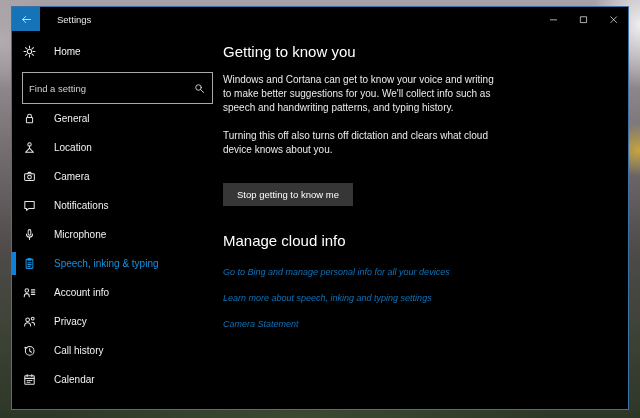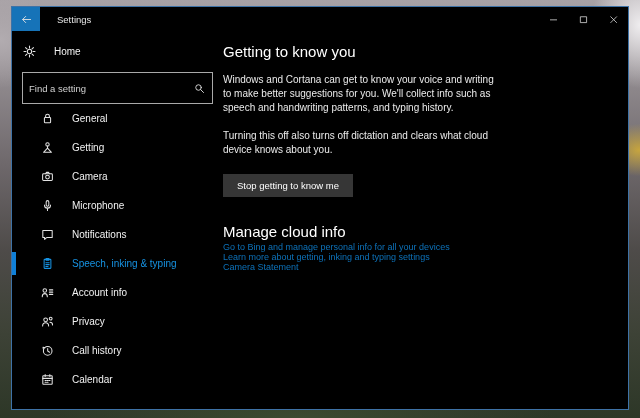--- a/index.html
+++ b/index.html
@@ -42,39 +42,39 @@
     display:flex; align-items:center;
   }
   .searchbox input {
     flex:1; background:transparent; border:none; outline:none; color:#e8e8e8;
     font-size:9.5px; padding:0 6px; font-family:"Liberation Sans", sans-serif;
   }
   .searchbox input::placeholder { color:#d2d2d2; opacity:1; }
   .searchbox .icon { padding-right:6px; cursor:pointer; }
   .section-label { margin:13px 0 4px 10px; color:#b9b5b9; font-size:10px; line-height:13px; }
   .nav-item {
-    height:29px; display:flex; align-items:center; padding-left:28px;
+    height:29px; display:flex; align-items:center; padding-left:10px;
     position:relative; cursor:pointer;
   }
   .nav-item .label { color:#f2f2f2; font-size:10px; margin-left:17px; white-space:nowrap; }
   .nav-item.selected::before {
     content:""; position:absolute; left:0; top:3px; bottom:3px; width:3.5px; background:#1080d8;
   }
   .nav-item.selected .label { color:#1692e2; }
   .nav-item.selected .icon svg * { stroke:#1692e2; }
   
   .content h1 { color:#fff; font-size:15px; font-weight:300; margin-top:11px; line-height:20px; }
   .content h1.second { margin-top:25px; }
   .content p { color:#ebebeb; font-size:10px; line-height:14px; width:272px; margin-top:11px; }
   .content p.p2 { margin-top:14px; }
   .action-btn {
-    margin-top:17px; display:inline-block; background:#363636; color:#fff; border:none;
+    margin-top:26px; display:inline-block; background:#363636; color:#fff; border:none;
     font-size:9.5px; padding:6px 14px; font-family:"Liberation Sans", sans-serif; cursor:pointer;
   }
-  .link { display:block; color:#0d72ba; font-size:9px; text-decoration:none; cursor:pointer; width:fit-content; }
+  .link { display:block; color:#0d72ba; font-size:9px; margin-top:16px; text-decoration:none; cursor:pointer; width:fit-content;font-style:italic; }
 </style>
 </head>
 <body>
 
 <div class="stage">
   <div class="window">
 
     <div class="titlebar">
       <div class="back-btn">
         <span class="icon">
@@ -143,51 +143,51 @@
           <span class="label">General</span>
         </div>
 
         <div class="nav-item">
           <span class="icon">
             <svg width="15" height="15" viewBox="0 0 16 16">
                 <circle cx="8" cy="4.7" r="1.8"></circle>
                 <path d="M8 6.5v2.1M8 8.6l-4.2 4.5h8.4L8 8.6z"></path>
               </svg>
           </span>
-          <span class="label">Getting</span>
+          <span class="label">Location</span>
         </div>
 
         <div class="nav-item">
           <span class="icon">
             <svg width="15" height="15" viewBox="0 0 16 16">
                 <rect x="2.8" y="5" width="10.4" height="7.2" rx="1"></rect>
                 <circle cx="8" cy="8.6" r="2"></circle>
                 <path d="M6 5l.9-1.4h2.2L10 5"></path>
               </svg>
           </span>
           <span class="label">Camera</span>
         </div>
 
         <div class="nav-item">
           <span class="icon">
             <svg width="15" height="15" viewBox="0 0 16 16">
+                <path d="M3 3.8h10v7.4H7.2L5 13.3v-2.1H3z"></path>
+              </svg>
+          </span>
+          <span class="label">Notifications</span>
+        </div>
+
+        <div class="nav-item">
+          <span class="icon">
+            <svg width="15" height="15" viewBox="0 0 16 16">
                 <rect x="6.6" y="2.8" width="2.8" height="6" rx="1.4"></rect>
                 <path d="M4.8 7.6a3.2 3.2 0 0 0 6.4 0M8 10.8v2.4"></path>
               </svg>
           </span>
           <span class="label">Microphone</span>
-        </div>
-
-        <div class="nav-item">
-          <span class="icon">
-            <svg width="15" height="15" viewBox="0 0 16 16">
-                <path d="M3 3.8h10v7.4H7.2L5 13.3v-2.1H3z"></path>
-              </svg>
-          </span>
-          <span class="label">Notifications</span>
         </div>
 
         <div class="nav-item selected">
           <span class="icon">
             <svg width="15" height="15" viewBox="0 0 16 16">
                 <rect x="4.4" y="3.6" width="7.2" height="9.6" rx="0.6"></rect>
                 <rect x="6.4" y="2.6" width="3.2" height="2" rx="0.4"></rect>
                 <path d="M6.2 7.2h3.6M6.2 9.2h3.6M6.2 11.2h2.4"></path>
               </svg>
           </span>
@@ -240,19 +240,19 @@
       </div>
 
       <div class="content">
         <h1>Getting to know you</h1>
         <p>Windows and Cortana can get to know your voice and writing to make better suggestions for you. We'll collect info such as speech and handwriting patterns, and typing history.</p>
         <p class="p2">Turning this off also turns off dictation and clears what cloud device knows about you.</p>
         <button class="action-btn">Stop getting to know me</button>
 
         <h1 class="second">Manage cloud info</h1>
         <a class="link">Go to Bing and manage personal info for all your devices</a>
-        <a class="link">Learn more about getting, inking and typing settings</a>
+        <a class="link">Learn more about speech, inking and typing settings</a>
         <a class="link">Camera Statement</a>
       </div>
     </div>
 
   </div>
 </div>
 
 </body></html>

